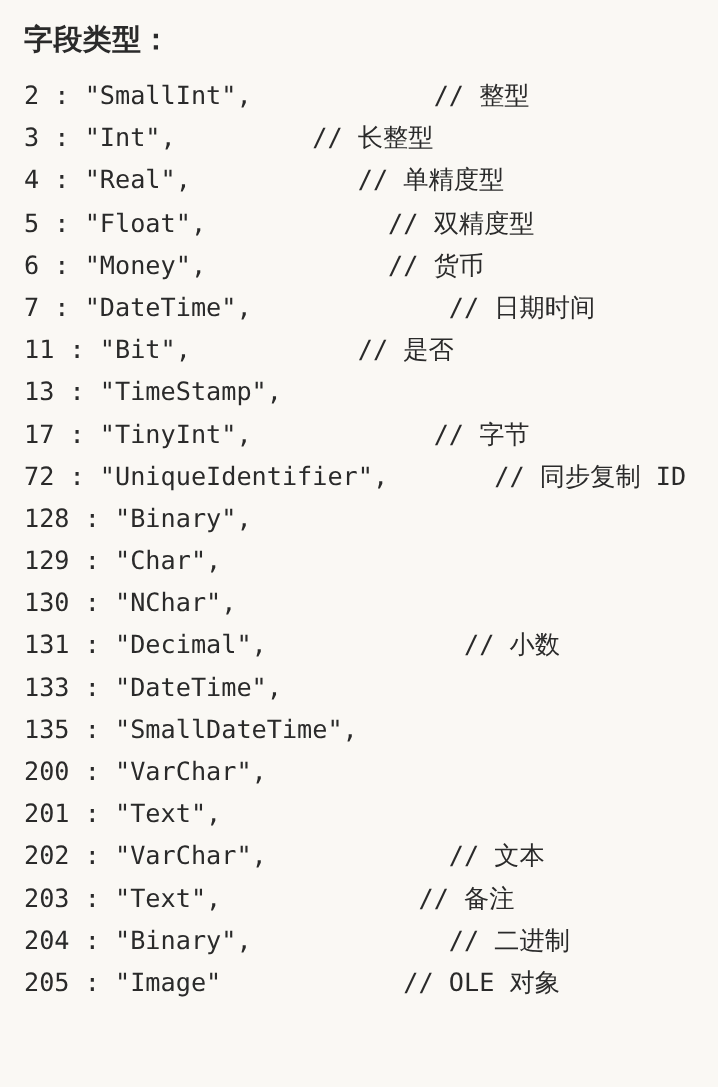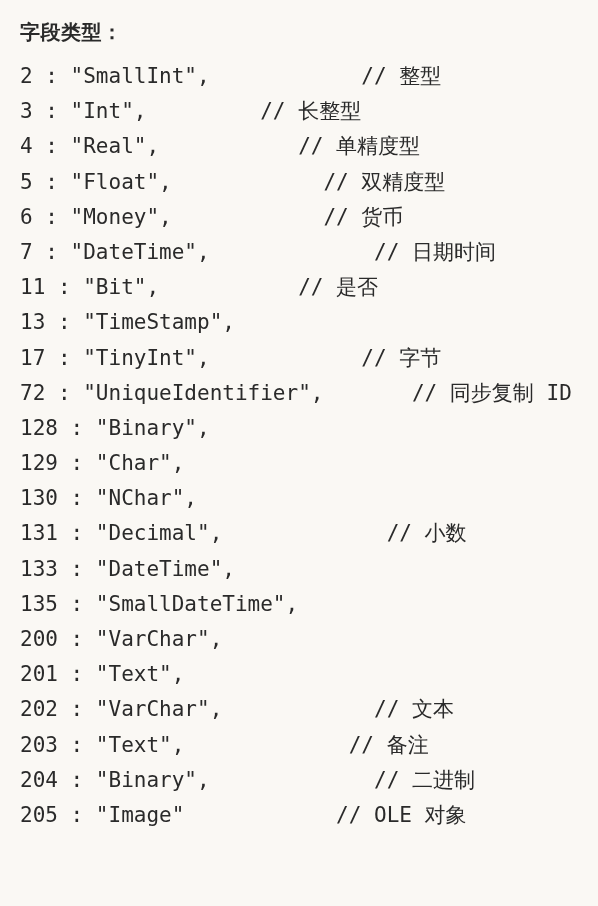--- a/index.html
+++ b/index.html
@@ -13,21 +13,21 @@
     background: #faf8f4;
     font-family: "Comic Sans MS", "Comic Sans", "Chalkboard SE", "Marker Felt", cursive, sans-serif;
     color: #2a2a2a;
     font-size: 21px;
     padding: 22px 20px;
     line-height: 1.0;
   }
   .title {
     font-weight: bold;
     margin-bottom: 24px;
-    font-size: 20px;
+    font-size: 24px;
     letter-spacing: 0.5px;
   }
   .rows {
     display: flex;
     flex-direction: column;
     gap: 14.2px;
   }
   .row {
     white-space: pre;
     font-family: "Comic Sans MS", "Comic Sans", cursive, monospace;

